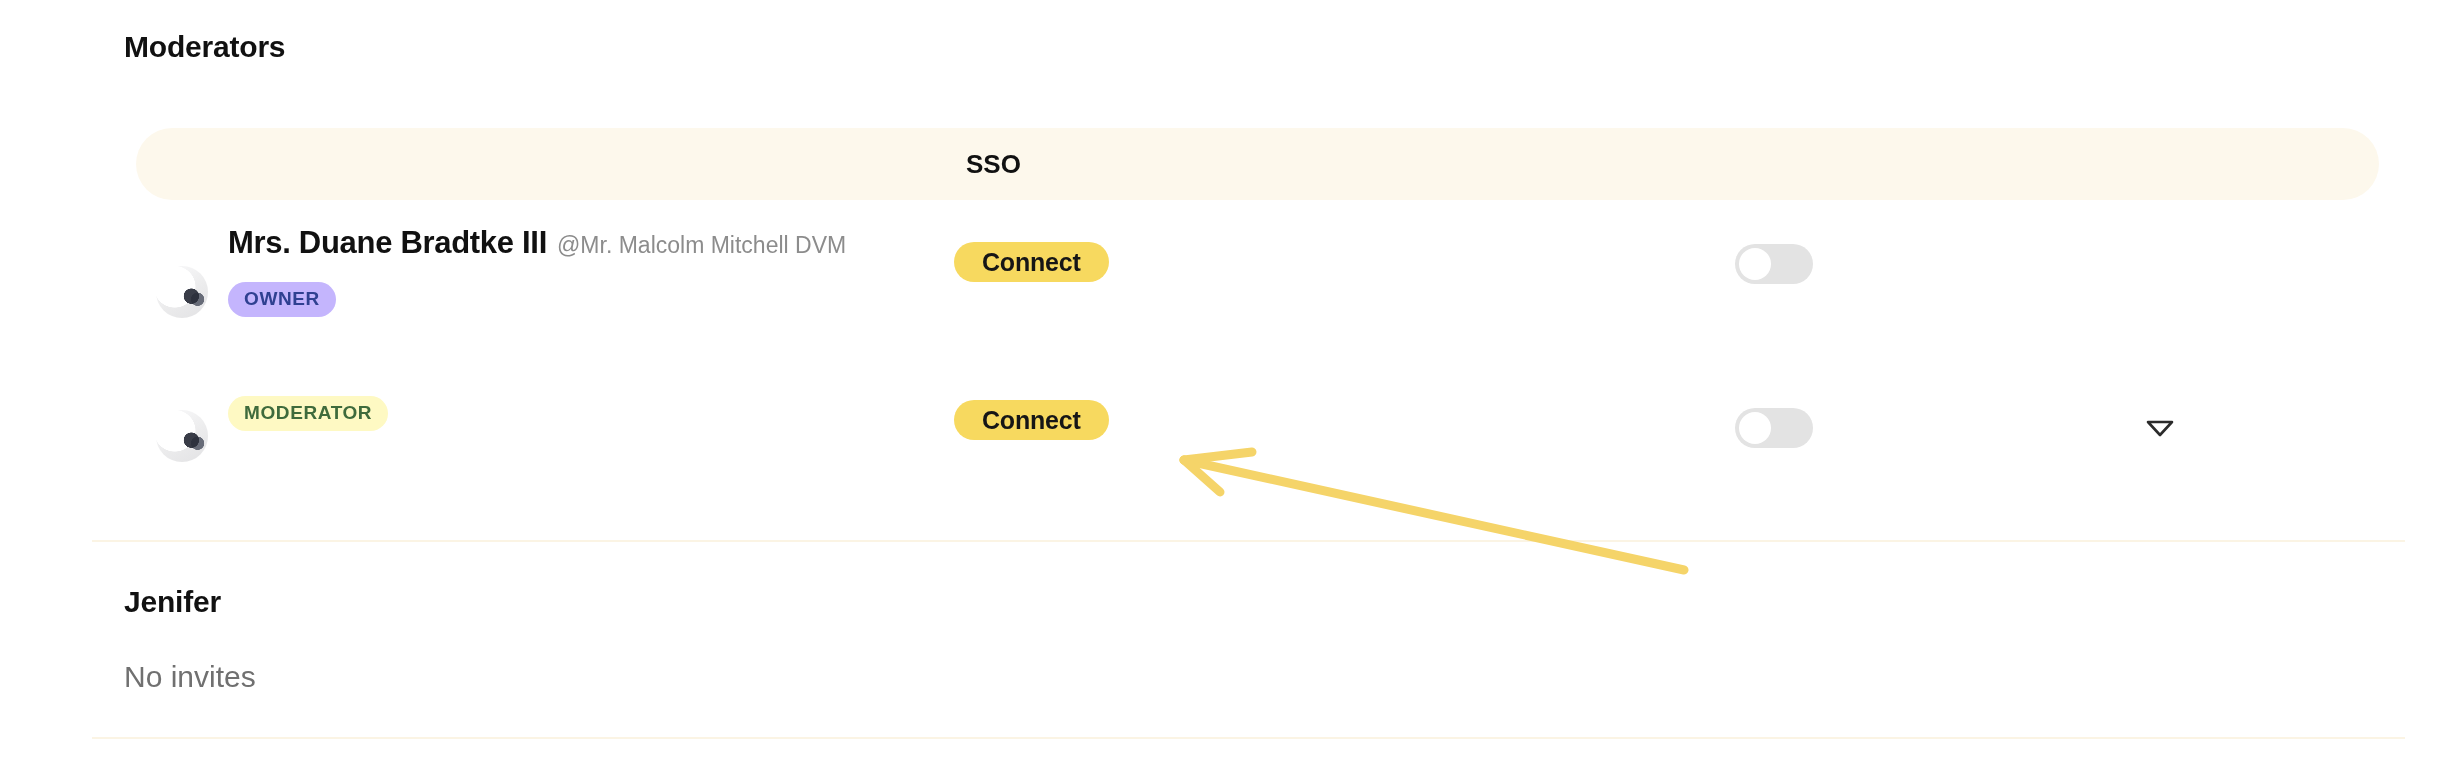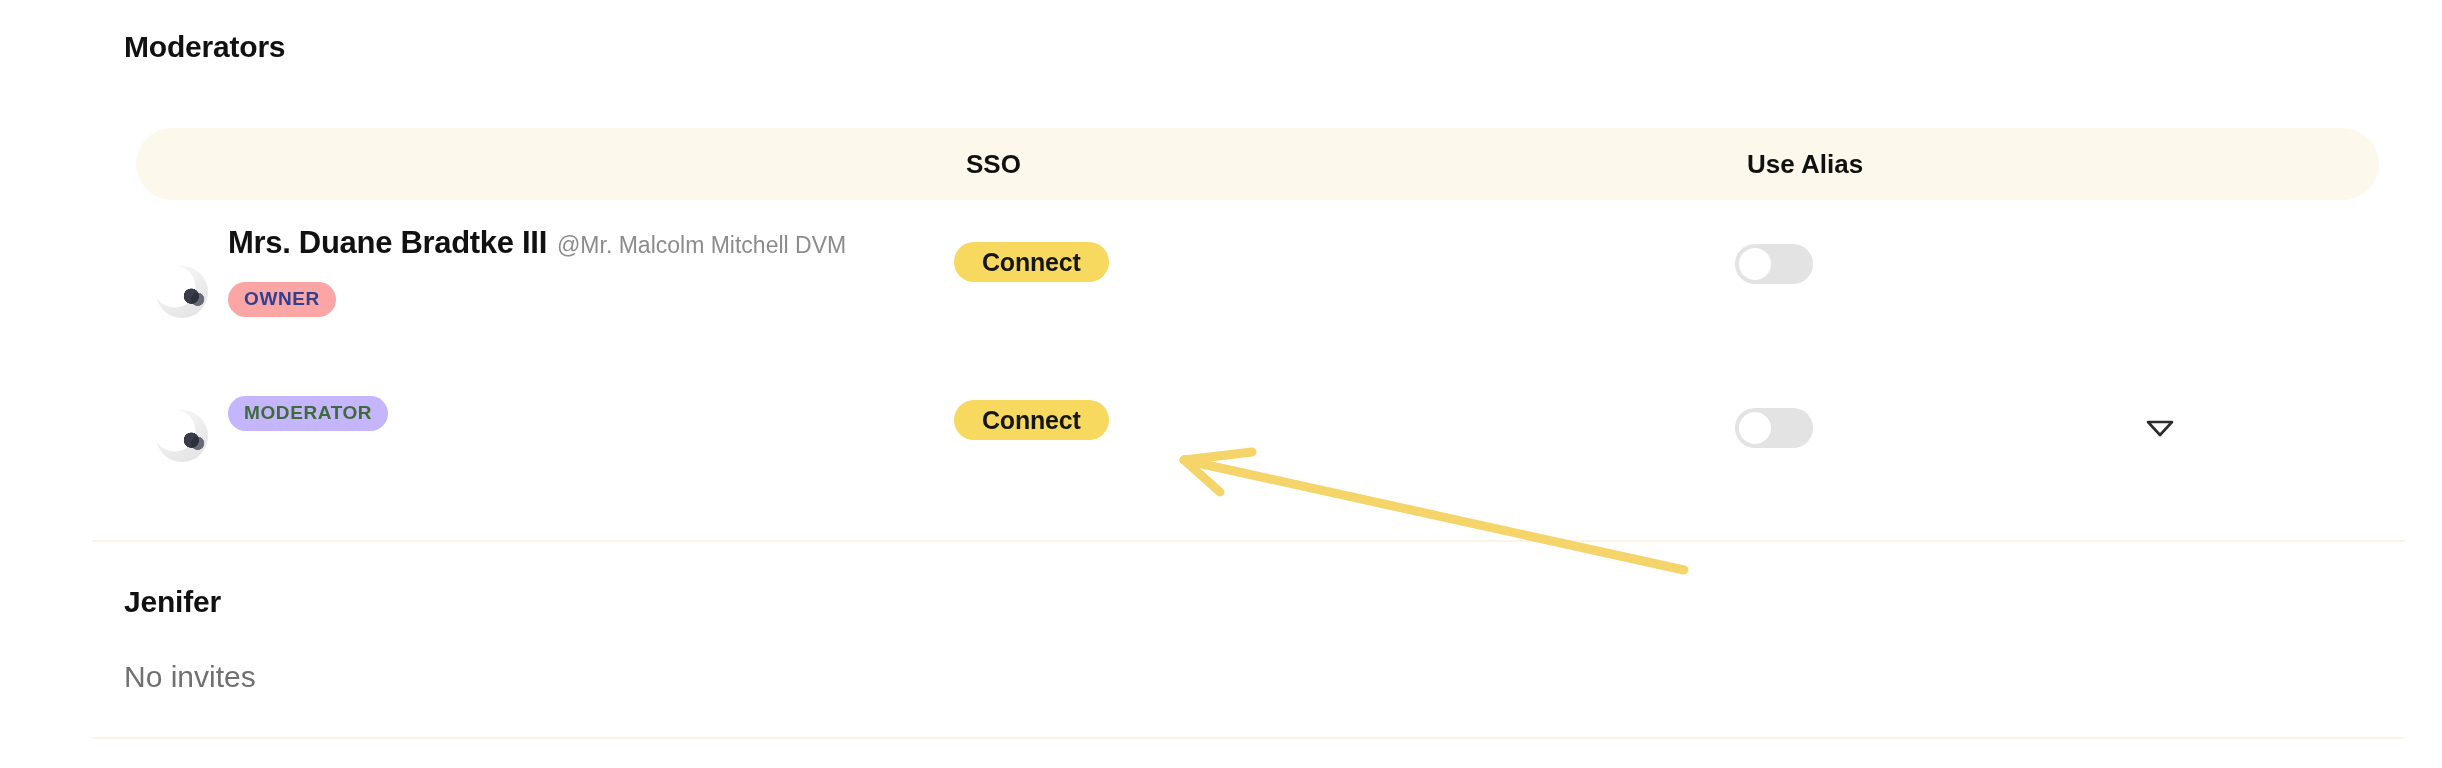--- a/index.html
+++ b/index.html
@@ -126,25 +126,25 @@
   .badge {
     display: inline-block;
     margin-top: 8px;
     padding: 6px 16px 7px;
     border-radius: 999px;
     font-size: 19px;
     font-weight: 700;
     letter-spacing: 0.6px;
   }
   .badge-owner {
-    background: #fca5a5;
+    background: #c4b5fd;
     color: #2f4091;
   }
   .badge-moderator {
-    background: #c4b5fd;
+    background: #fef9c3;
     color: #3f6b3c;
   }
 
   
   .connect-btn {
     position: absolute;
     left: 830px;
     height: 40px;
     padding: 0 28px;
     border: none;
@@ -223,21 +223,20 @@
 </style>
 </head>
 <body>
 
 <div class="page">
 
   <div class="section-title" id="moderators-title">Moderators</div>
 
   <div class="table-head">
     <div class="th th-sso">SSO</div>
-    <div class="th th-alias">Use Alias</div>
   </div>
 
   <div class="row" id="row-0">
     <div class="avatar"></div>
 
     <div class="identity">
       <div class="name-line">
         <span class="display-name">Mrs. Duane Bradtke III</span><span class="handle">@Mr. Malcolm Mitchell DVM</span>
       </div>
       <span class="badge badge-owner">OWNER</span>

